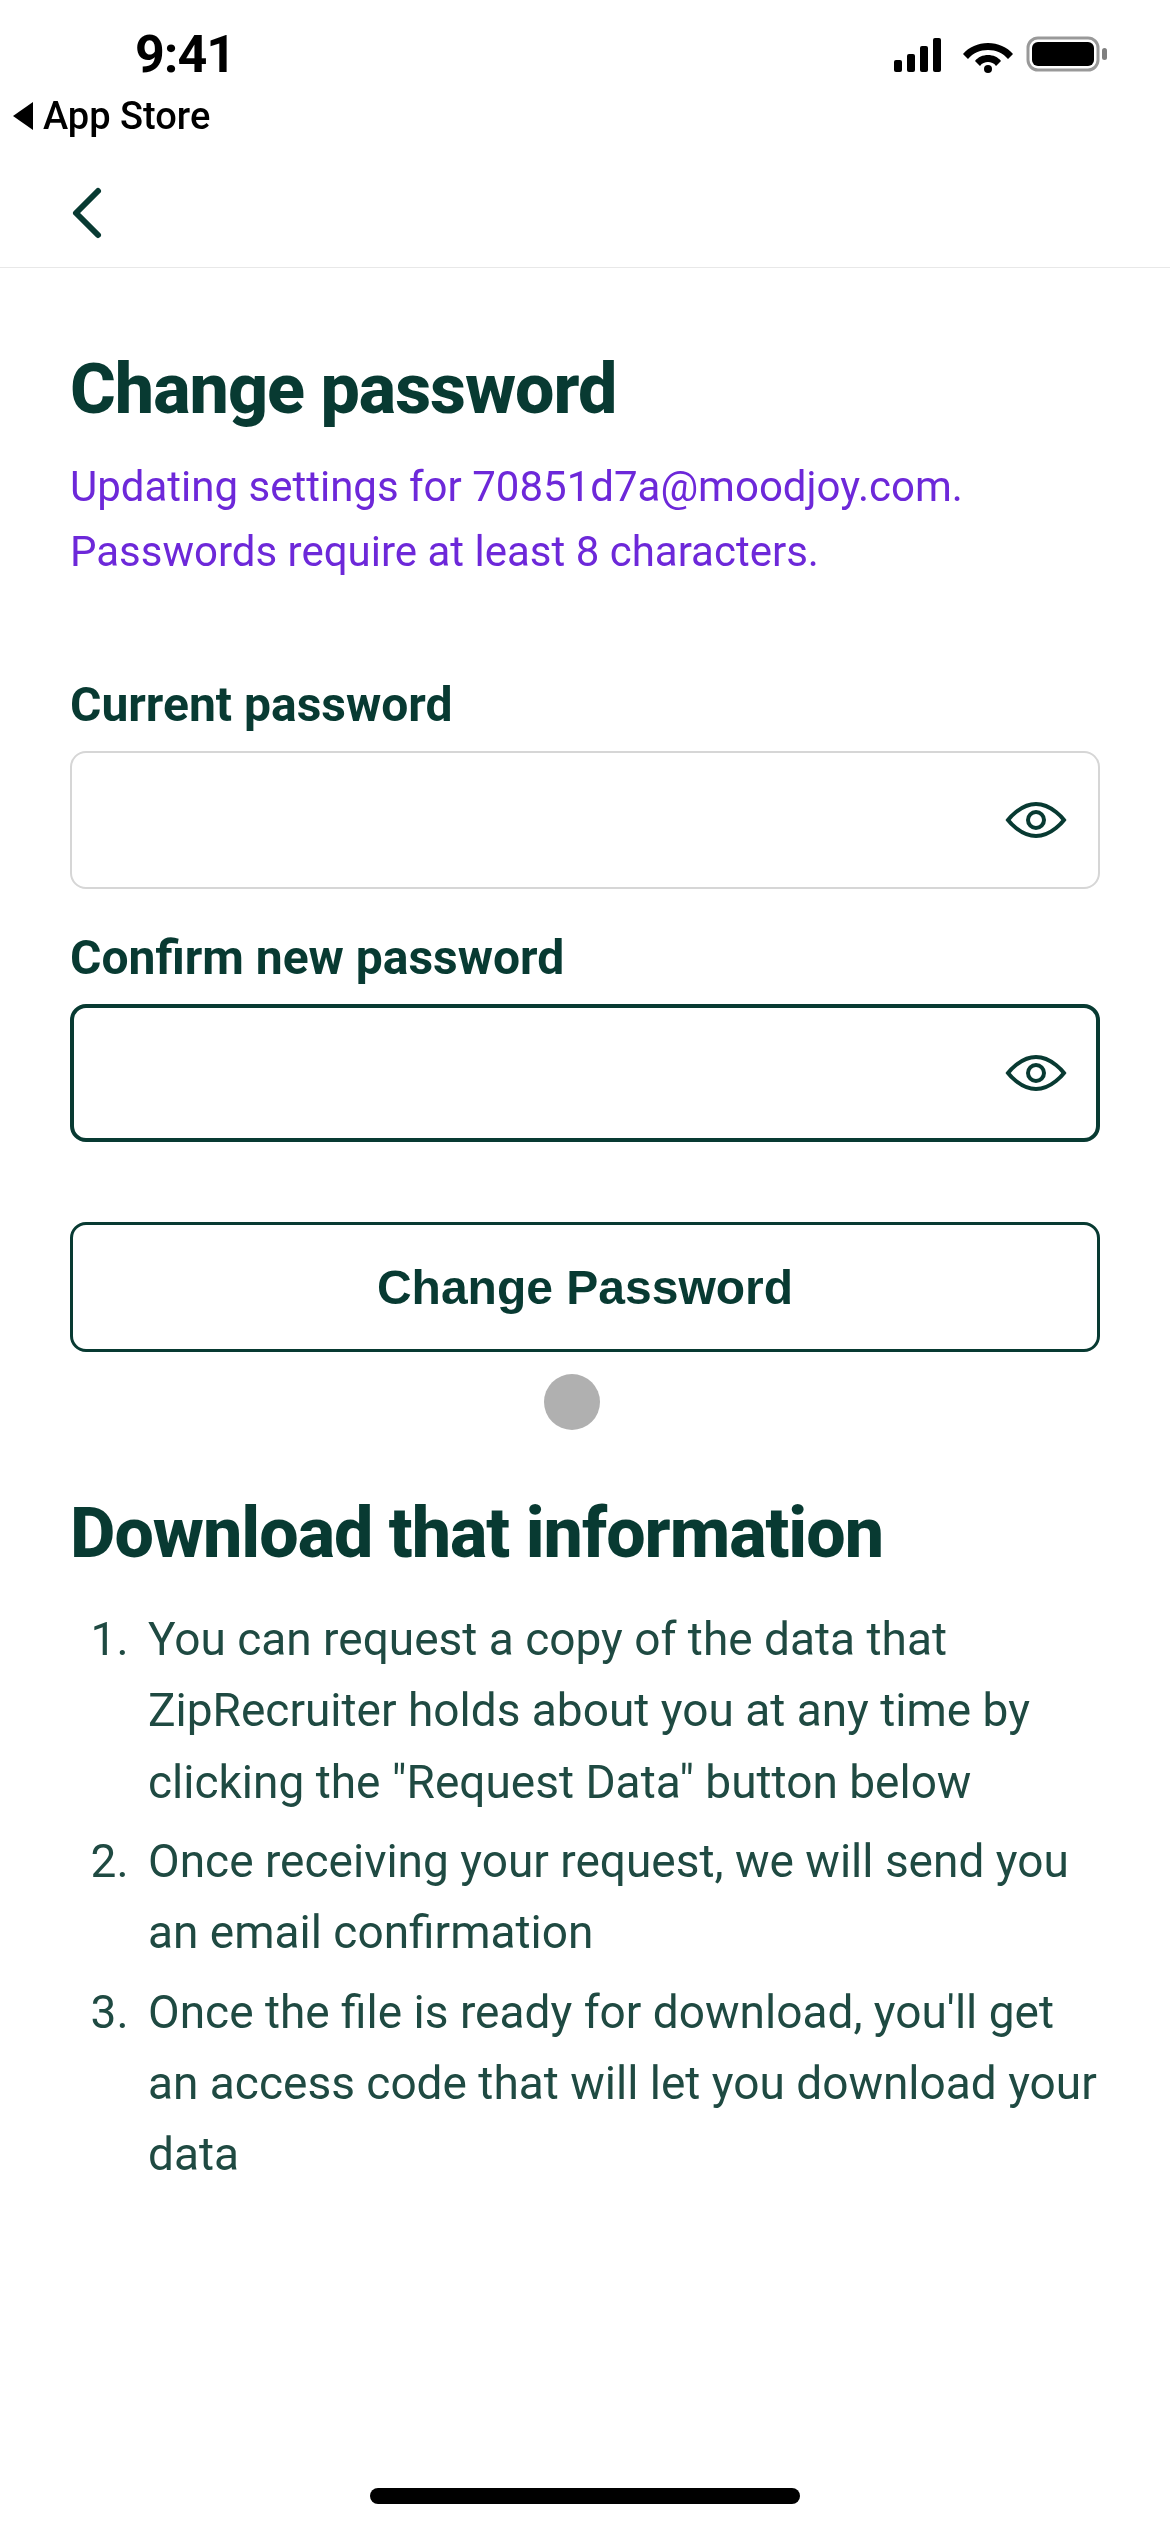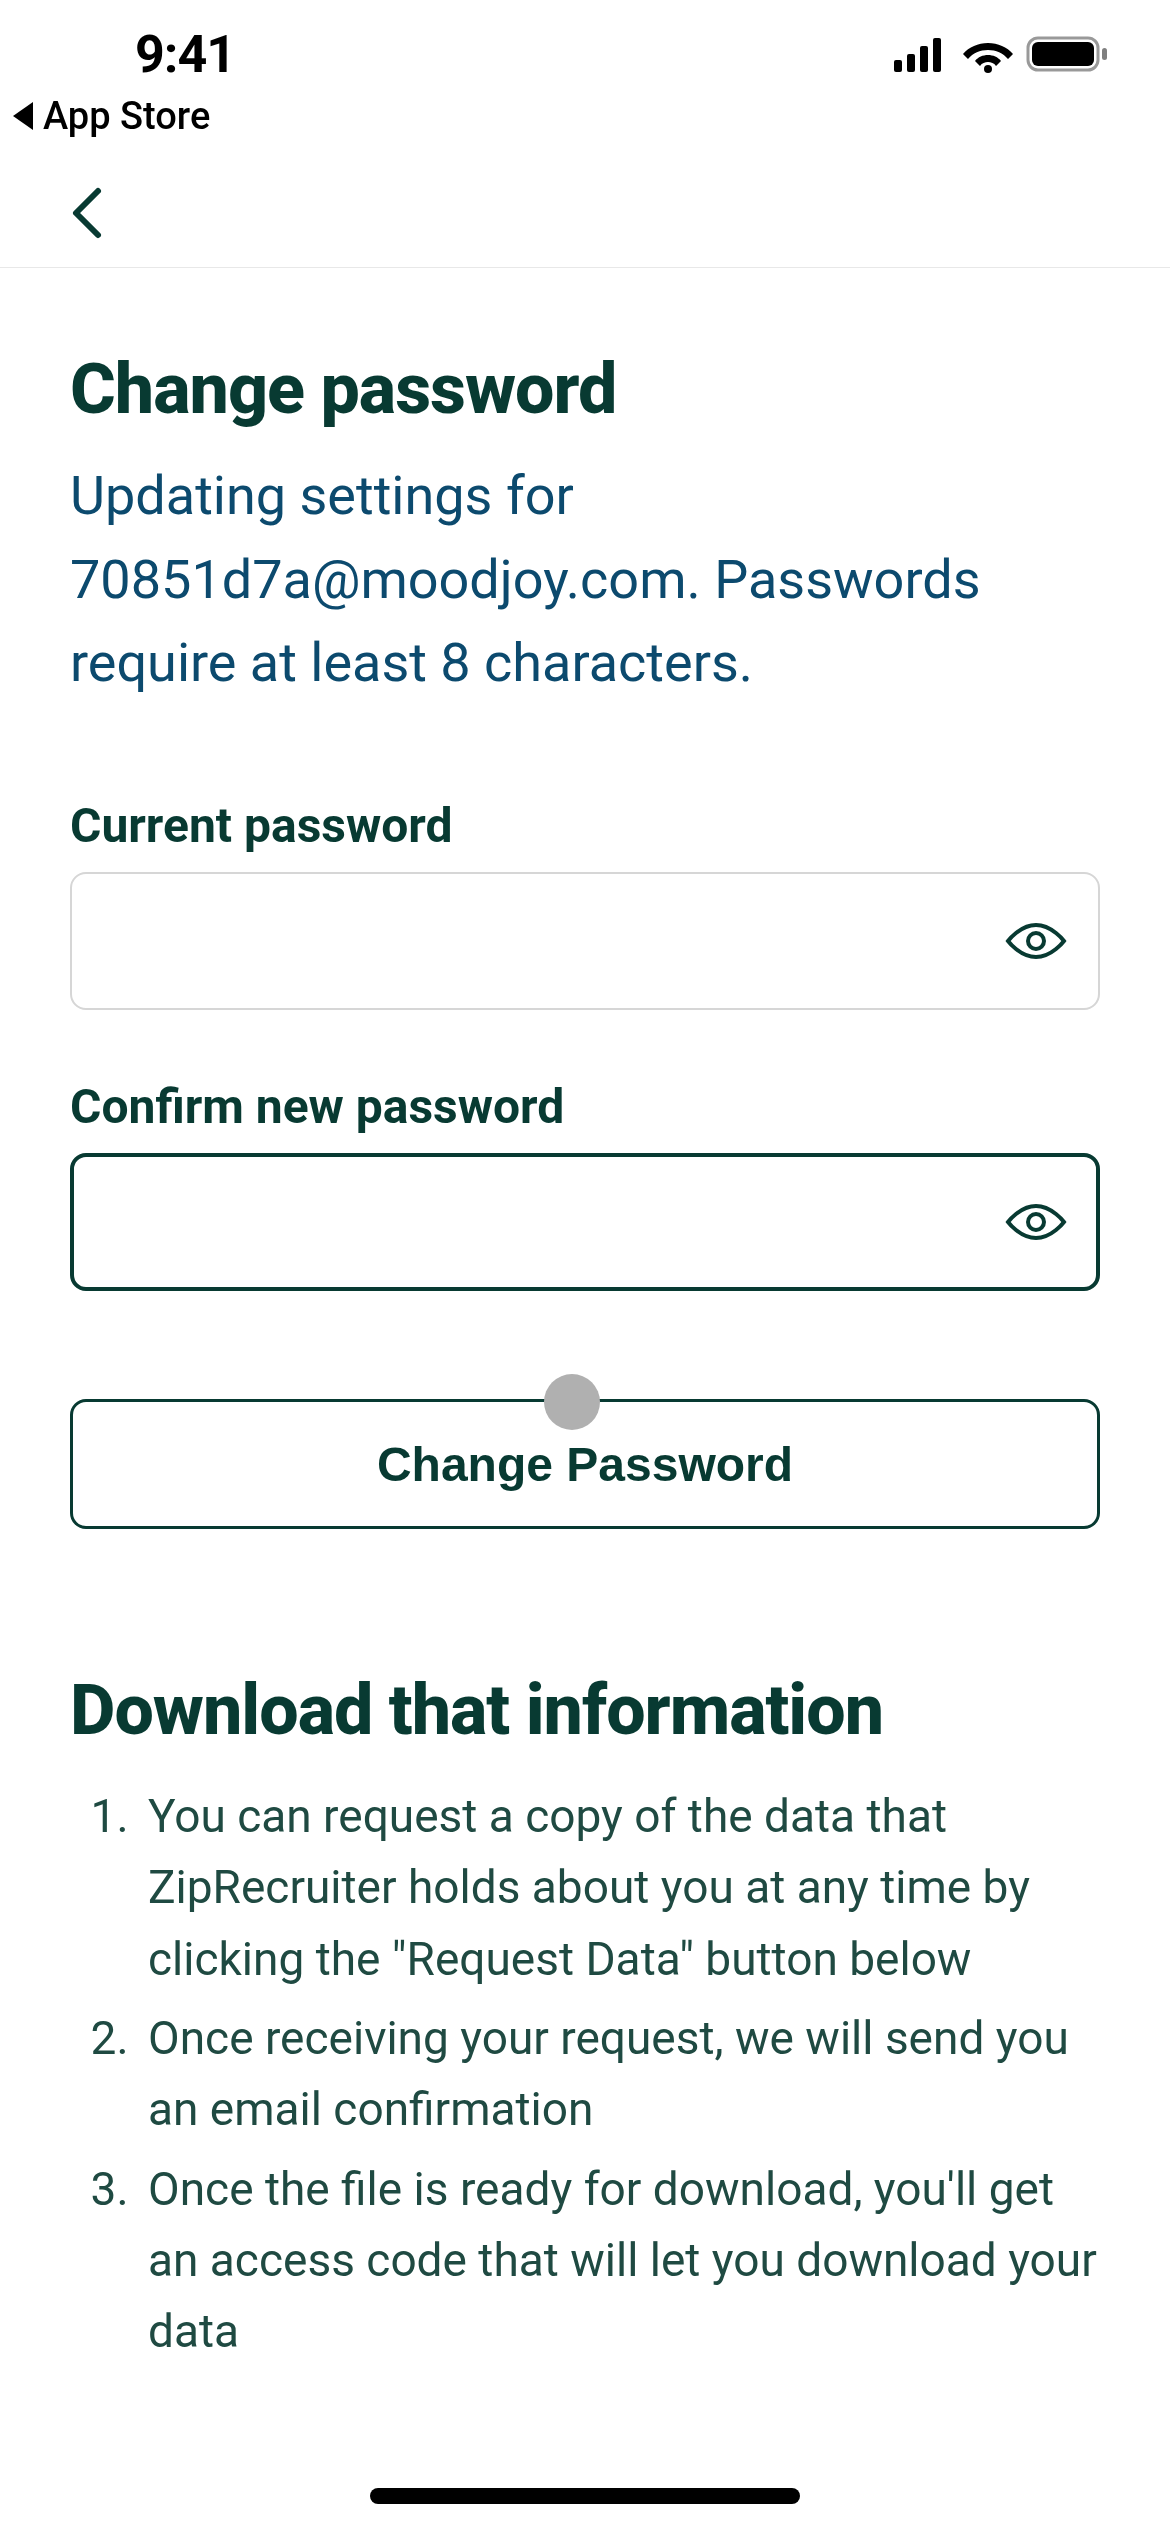--- a/index.html
+++ b/index.html
@@ -70,27 +70,27 @@
       padding: 80px 70px 0 70px;
     }
     h1 {
       font-size: 70px;
       font-weight: 800;
       color: #083a32;
       letter-spacing: -1px;
       margin-bottom: 24px;
     }
     .subtitle {
-      font-size: 54px;
+      font-size: 42px;
       line-height: 1.55;
-      color: #0c4a6e;
+      color: #6d28d9;
       margin-bottom: 92px;
     }
     .field-group {
-      margin-bottom: 68px;
+      margin-bottom: 40px;
     }
     .field-label {
       font-size: 48px;
       font-weight: 700;
       color: #083a32;
       margin-bottom: 18px;
       display: block;
     }
     .input-wrapper {
       position: relative;

